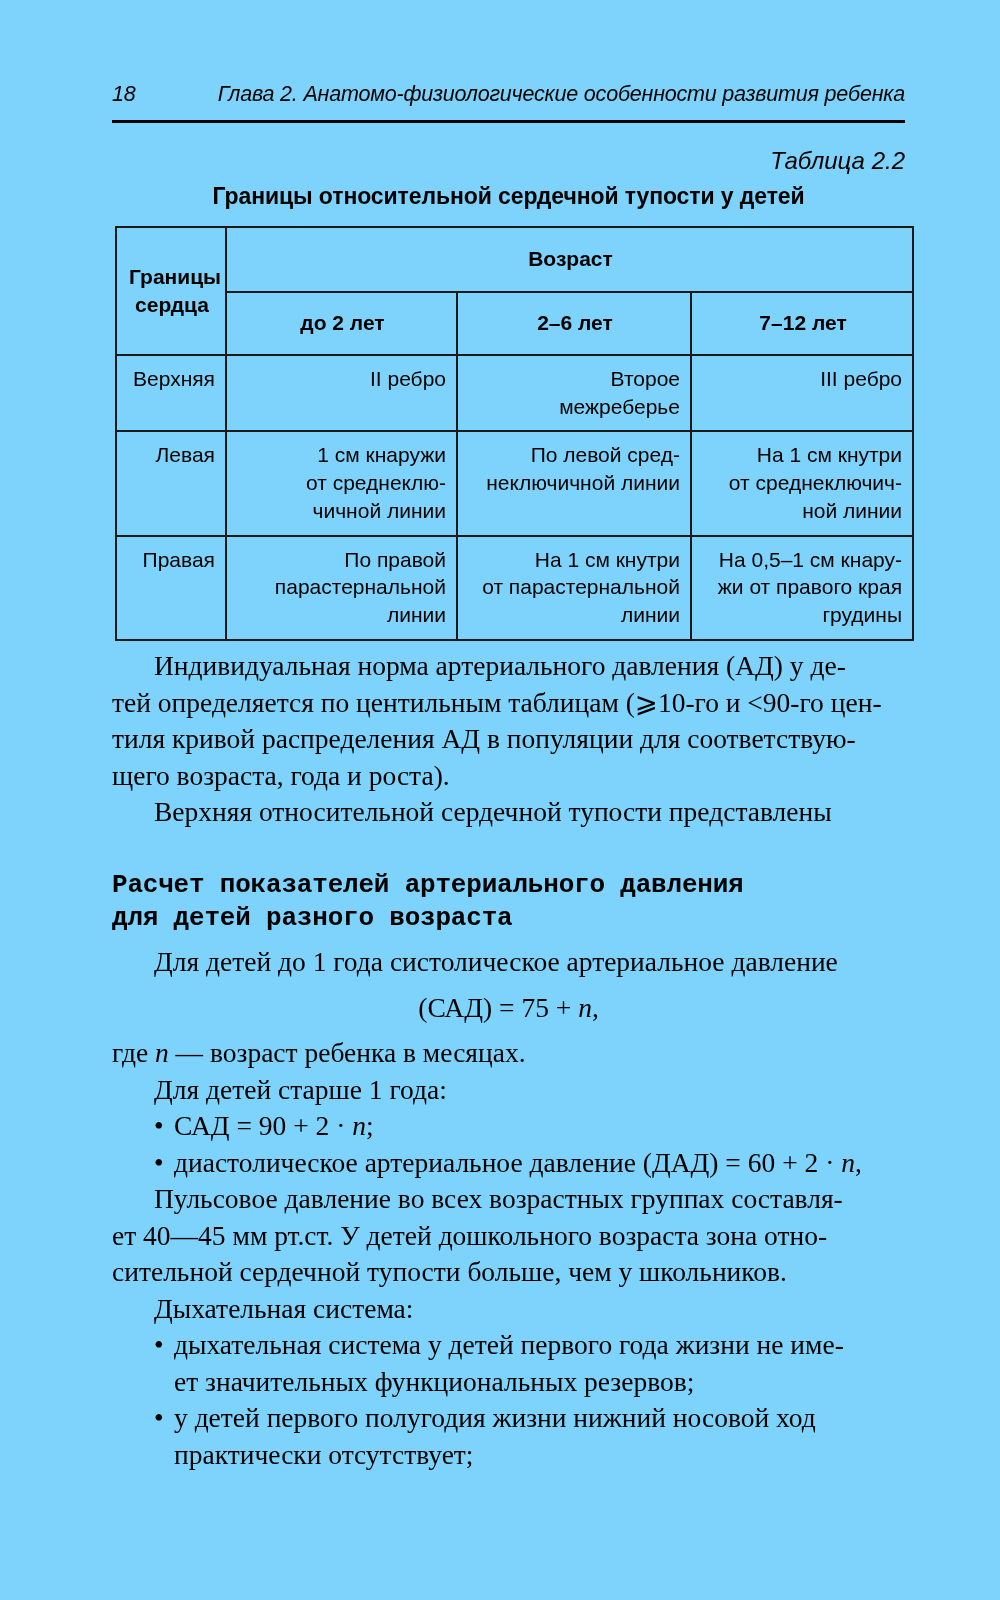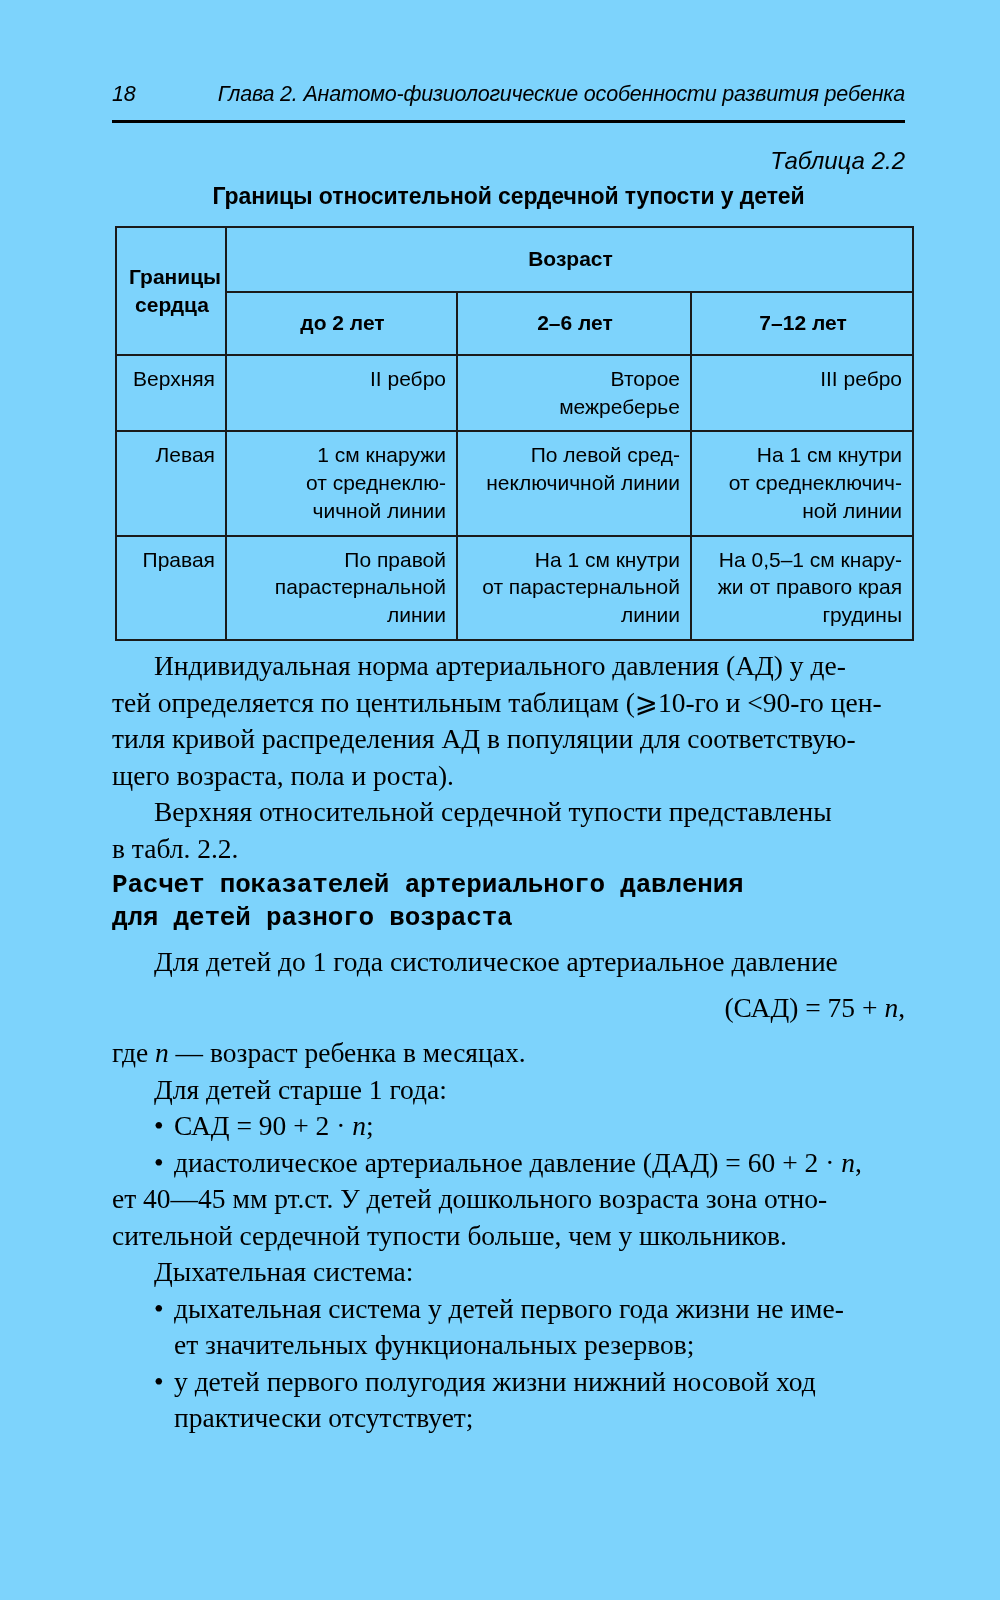--- a/index.html
+++ b/index.html
@@ -127,21 +127,21 @@
     font-family: "Liberation Serif", serif;
     font-size: 27.5px;
     line-height: 36.5px;
     color: #000;
   }
   .body p {
     margin: 0;
     white-space: nowrap;
   }
   .indent { text-indent: 42px; }
-  .center { text-align: right; white-space: nowrap; }
+  .center { text-align: center; white-space: nowrap; }
   .gap-sm { height: 9px; }
   i.var { font-style: italic; }
 
   
   .sec-head {
     position: absolute;
     left: 112px;
     top: 869px;
     width: 793px;
     font-family: Liberation Mono, monospace;
@@ -262,23 +262,22 @@
         </tr>
 
       </tbody>
     </table>
   </div>
 
   <div class="body">
     <p class="indent">Индивидуальная норма артериального давления (АД) у де-</p>
     <p>тей определяется по центильным таблицам (⩾10-го и &lt;90-го цен-</p>
     <p>тиля кривой распределения АД в популяции для соответствую-</p>
-    <p>щего возраста, пола и роста).</p>
+    <p>щего возраста, года и роста).</p>
     <p class="indent">Верхняя относительной сердечной тупости представлены</p>
-    <p>в табл. 2.2.</p>
   </div>
 
   <div class="sec-head">
     <div>Расчет показателей артериального давления</div>
     <div>для детей разного возраста</div>
   </div>
 
   <div class="body" style="top:944px;">
     <p class="indent">Для детей до 1 года систолическое артериальное давление</p>
 
@@ -291,20 +290,21 @@
 
     <ul class="blist">
       <li>
         <span class="bullet">•</span><span>САД = 90 + 2 · </span><i class="var">n</i><span>;</span>
       </li>
       <li>
         <span class="bullet">•</span><span>диастолическое артериальное давление (ДАД) = 60 + 2 · </span><i class="var">n</i><span>,</span>
       </li>
     </ul>
 
+    <p class="indent">Пульсовое давление во всех возрастных группах составля-</p>
     <p>ет 40—45 мм рт.ст. У детей дошкольного возраста зона отно-</p>
     <p>сительной сердечной тупости больше, чем у школьников.</p>
     <p class="indent">Дыхательная система:</p>
 
     <ul class="blist">
       <li>
         <span class="bullet">•</span><span>дыхательная система у детей первого года жизни не име-</span>
       </li>
       <li style="padding-left:62px;">
         <span>ет значительных функциональных резервов;</span>

